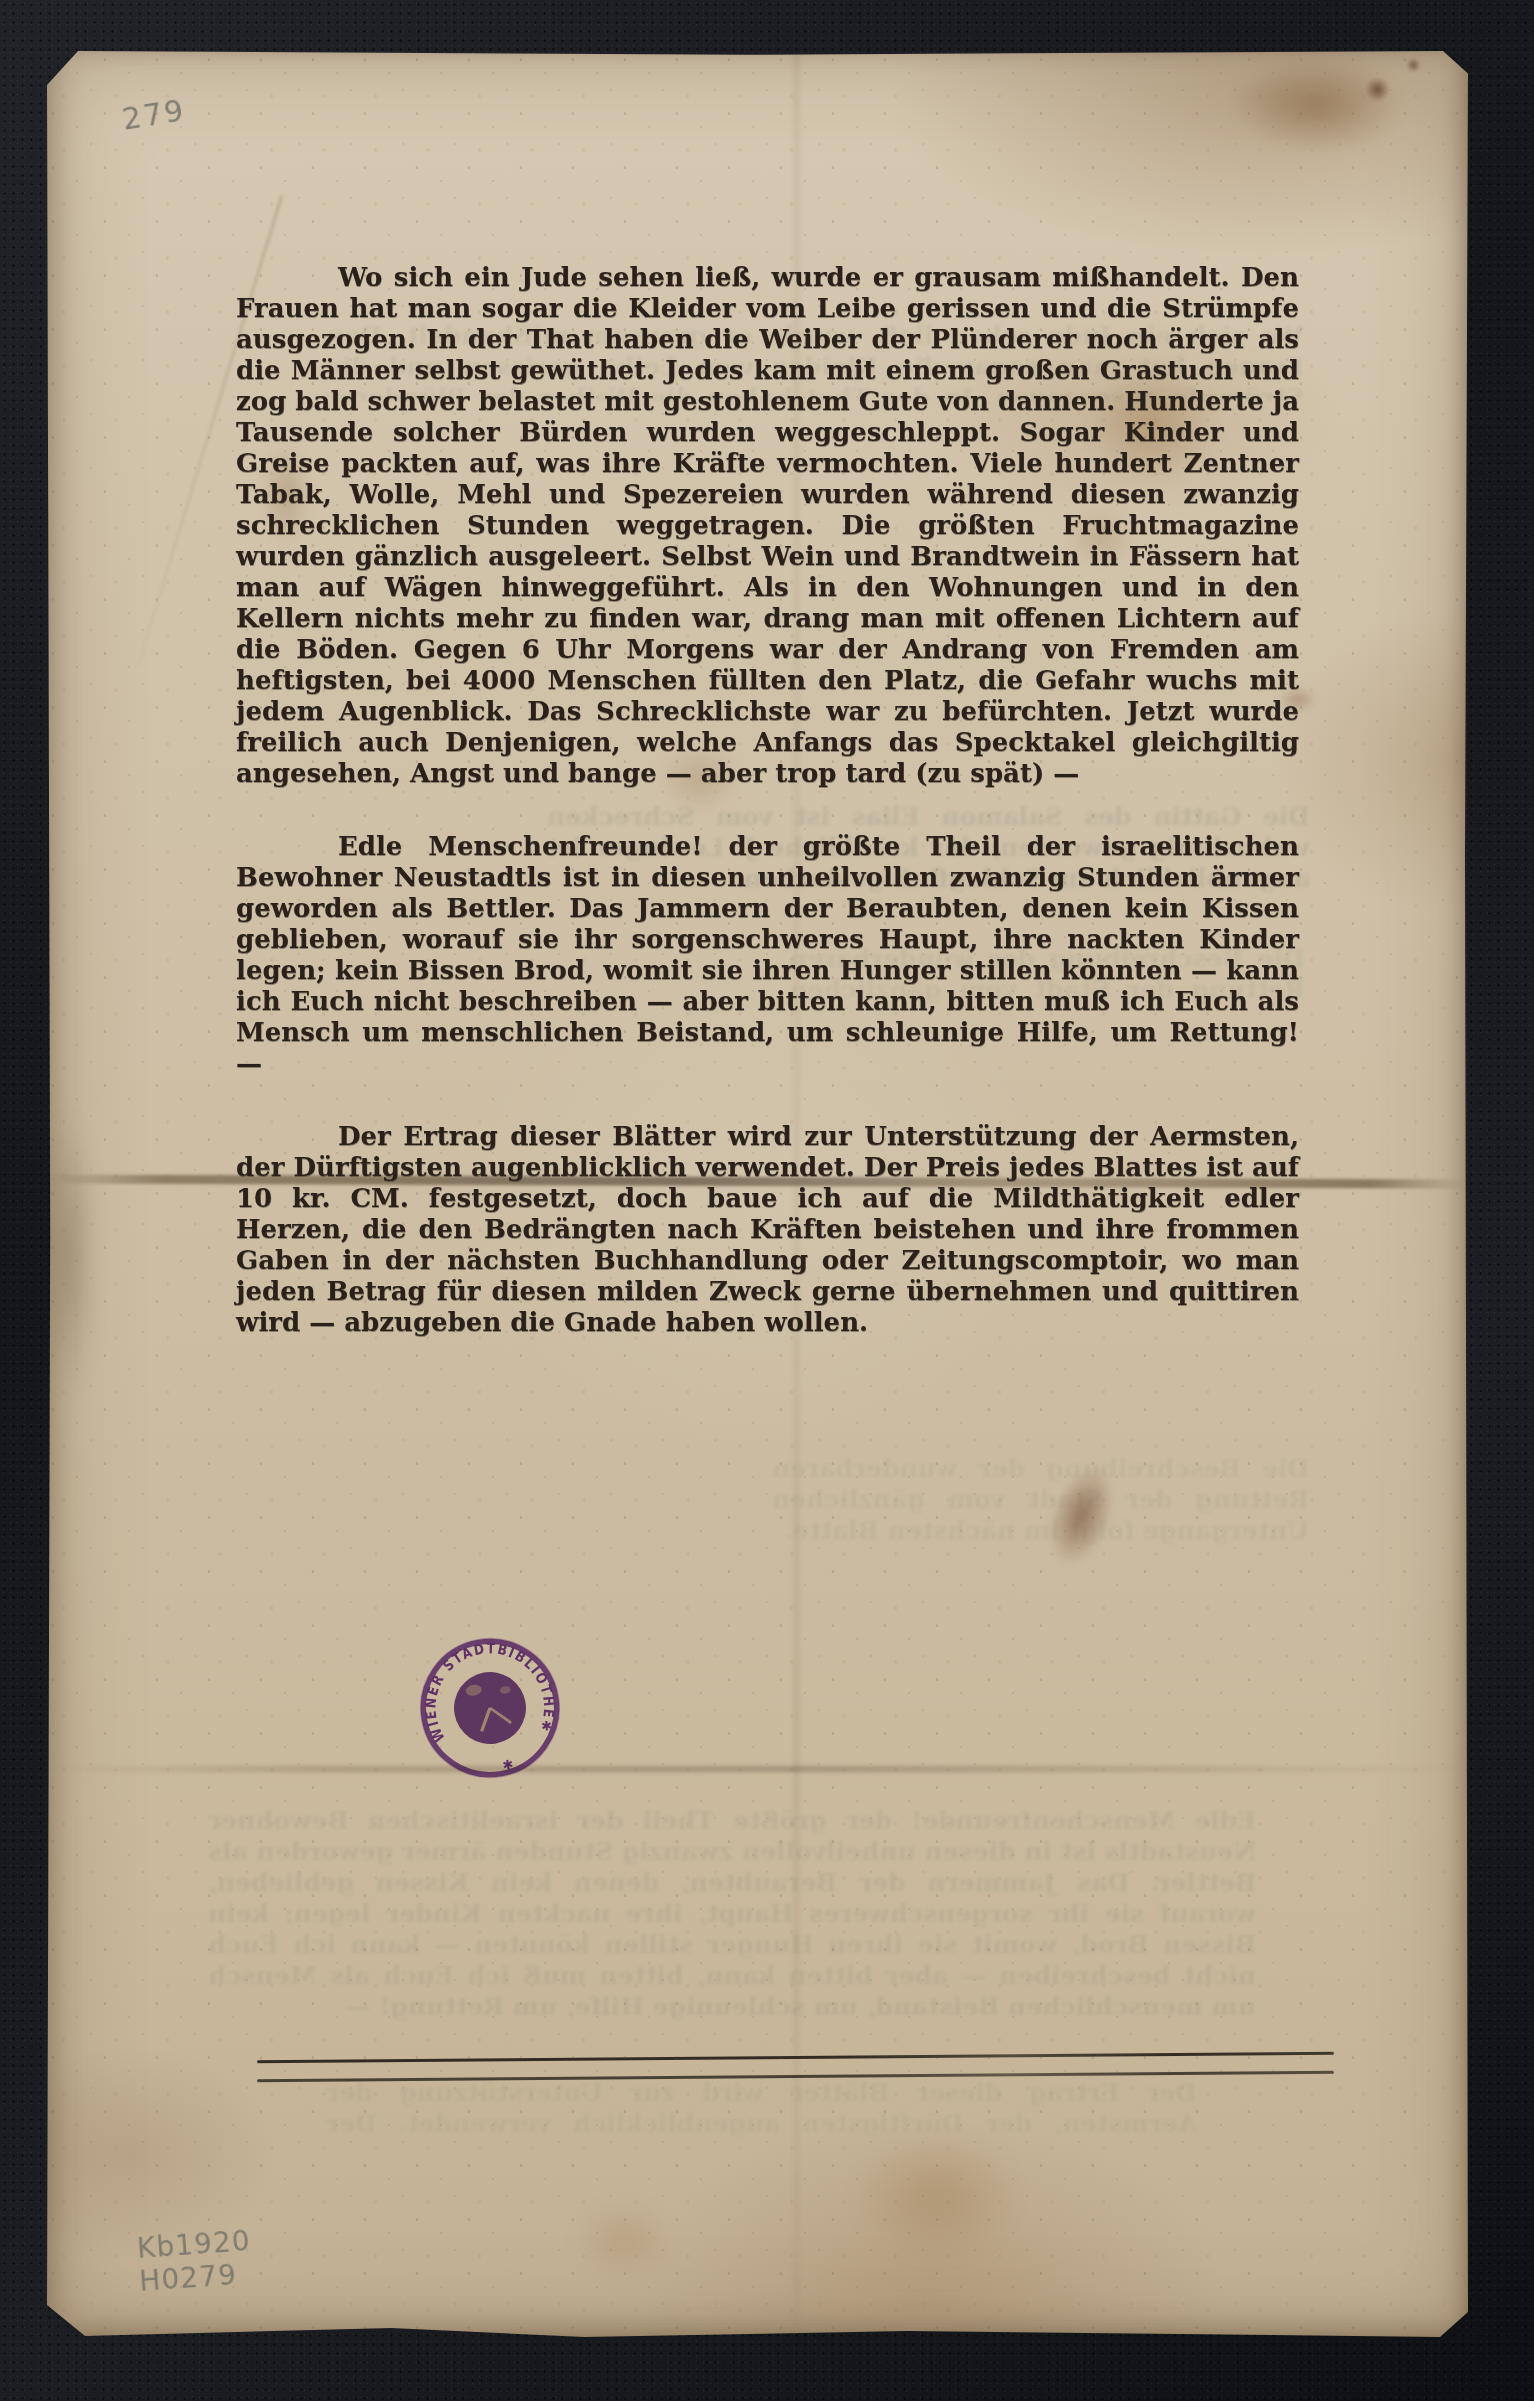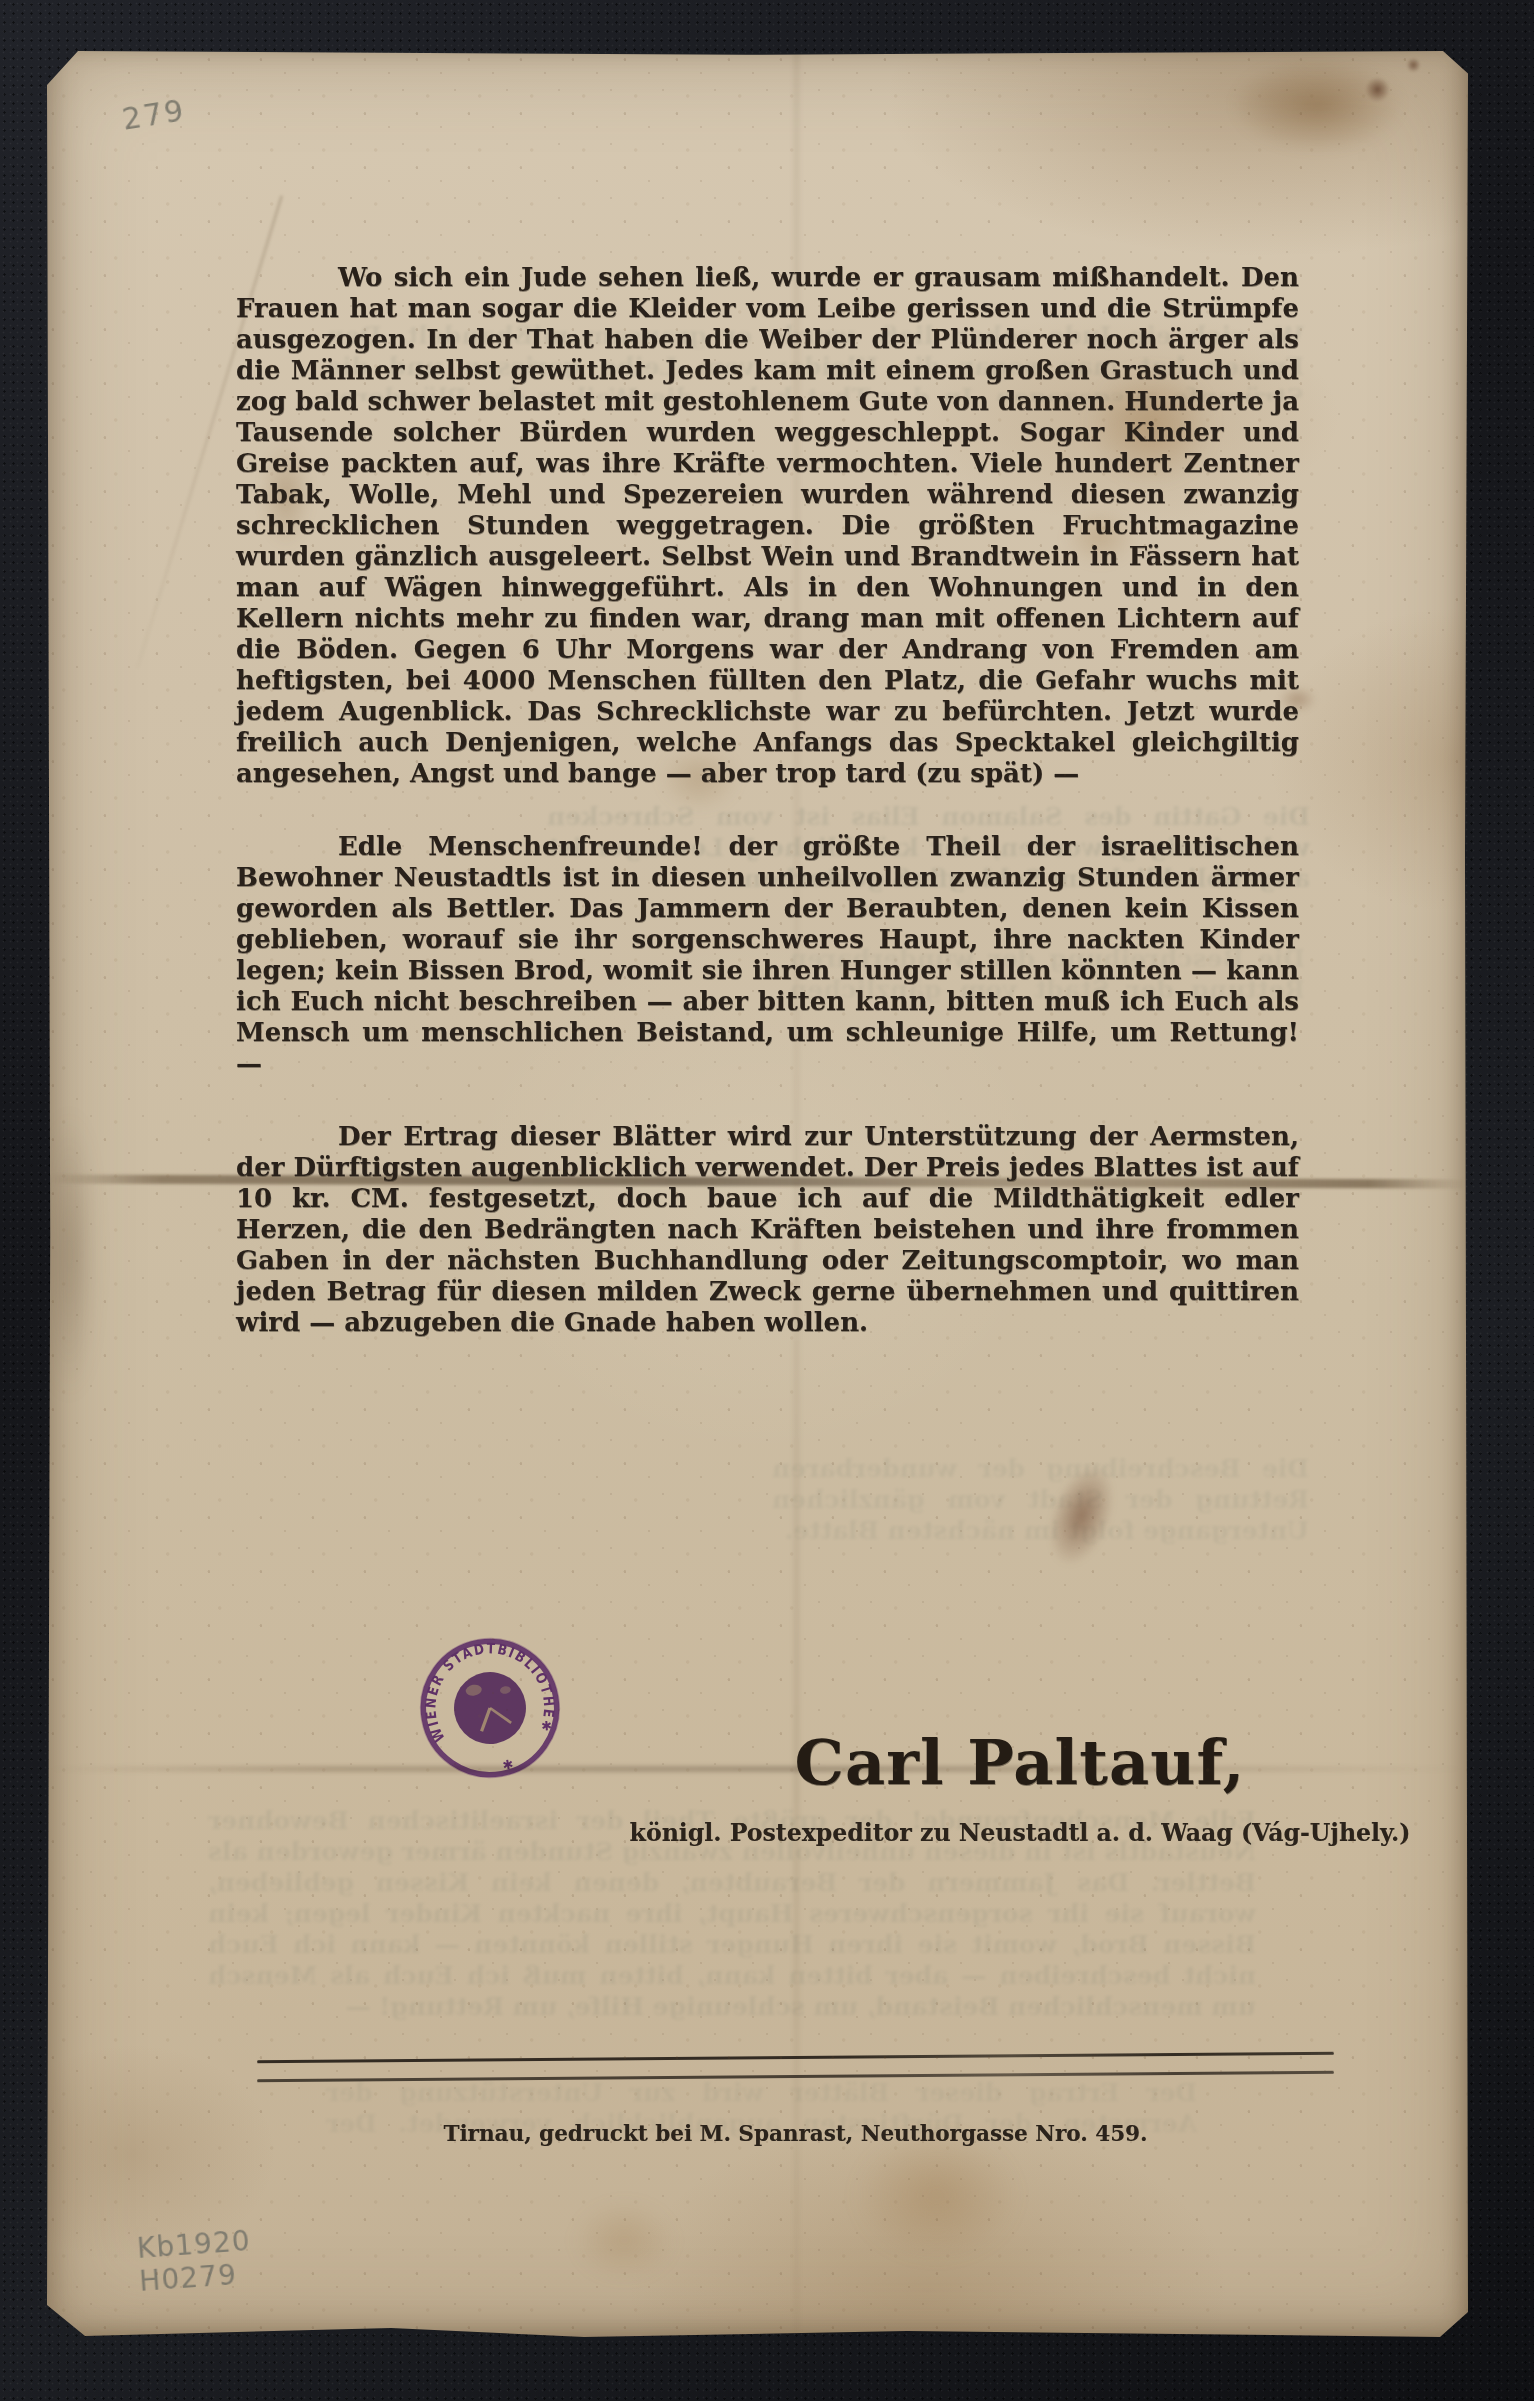--- a/index.html
+++ b/index.html
@@ -140,28 +140,23 @@
     <path id="ring-arc" d="M 46,181 A 101,101 0 1 1 226,181" fill="none"></path>
     <path id="star-arc" d="M 233,162 A 101,101 0 0 1 93,227" fill="none"></path>
     <text font-size="27" letter-spacing="4">
       <textPath href="#ring-arc" startOffset="4" textLength="420" lengthAdjust="spacingAndGlyphs">WIENER STADTBIBLIOTHEK</textPath>
     </text>
     <text font-size="24" letter-spacing="34">
       <textPath href="#star-arc" startOffset="10">✱ ✱ ✱</textPath>
     </text>
   </svg>
 
-  <div class="sig-block">
-    <div class="sig-name">Carl Paltauf,</div>
-    <div class="sig-title">königl. Postexpeditor zu Neustadtl a. d. Waag (Vág-Ujhely.)</div>
-  </div>
 
   <div class="rule" style="top:2005px;"></div>
   <div class="rule" style="top:2024px;height:2.7px;opacity:.85;"></div>
-  <div class="imprint">Tirnau, gedruckt bei M. Spanrast, Neuthorgasse Nro. 459.</div>
 
   <div class="pencil pencil-catalog">
     <div>Kb1920</div>
     <div>H0279</div>
   </div>
 
   <div class="speckle"></div>
   <div class="vignette"></div>
 </div>
 

